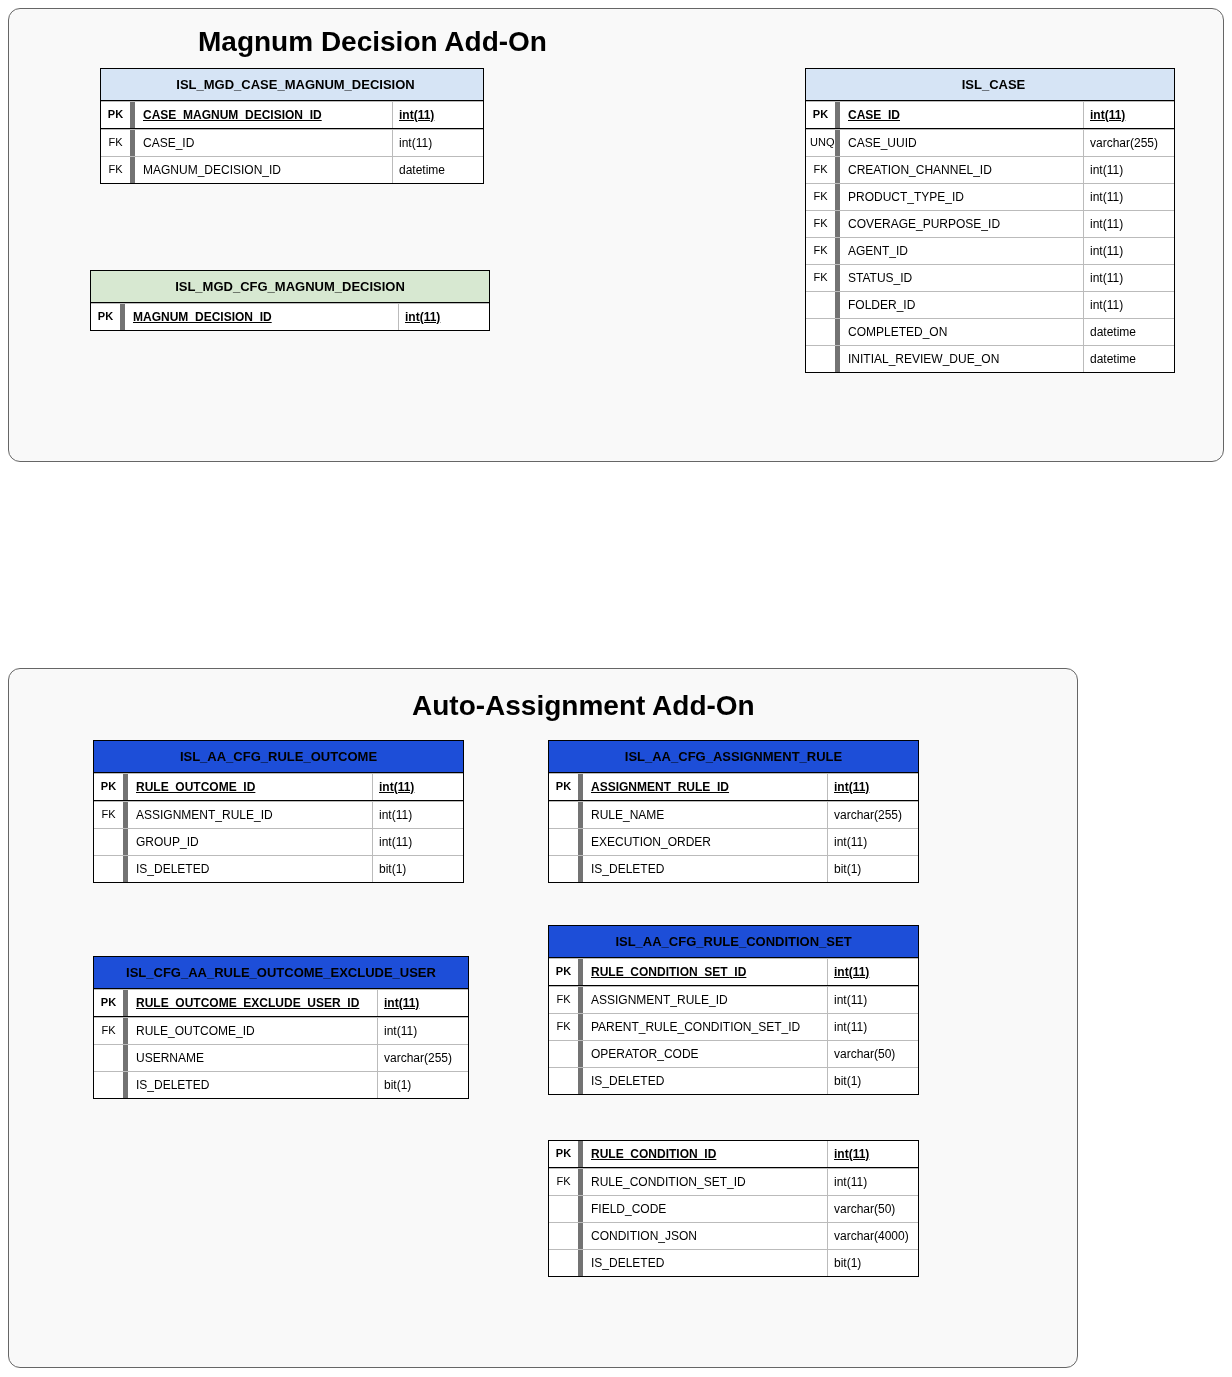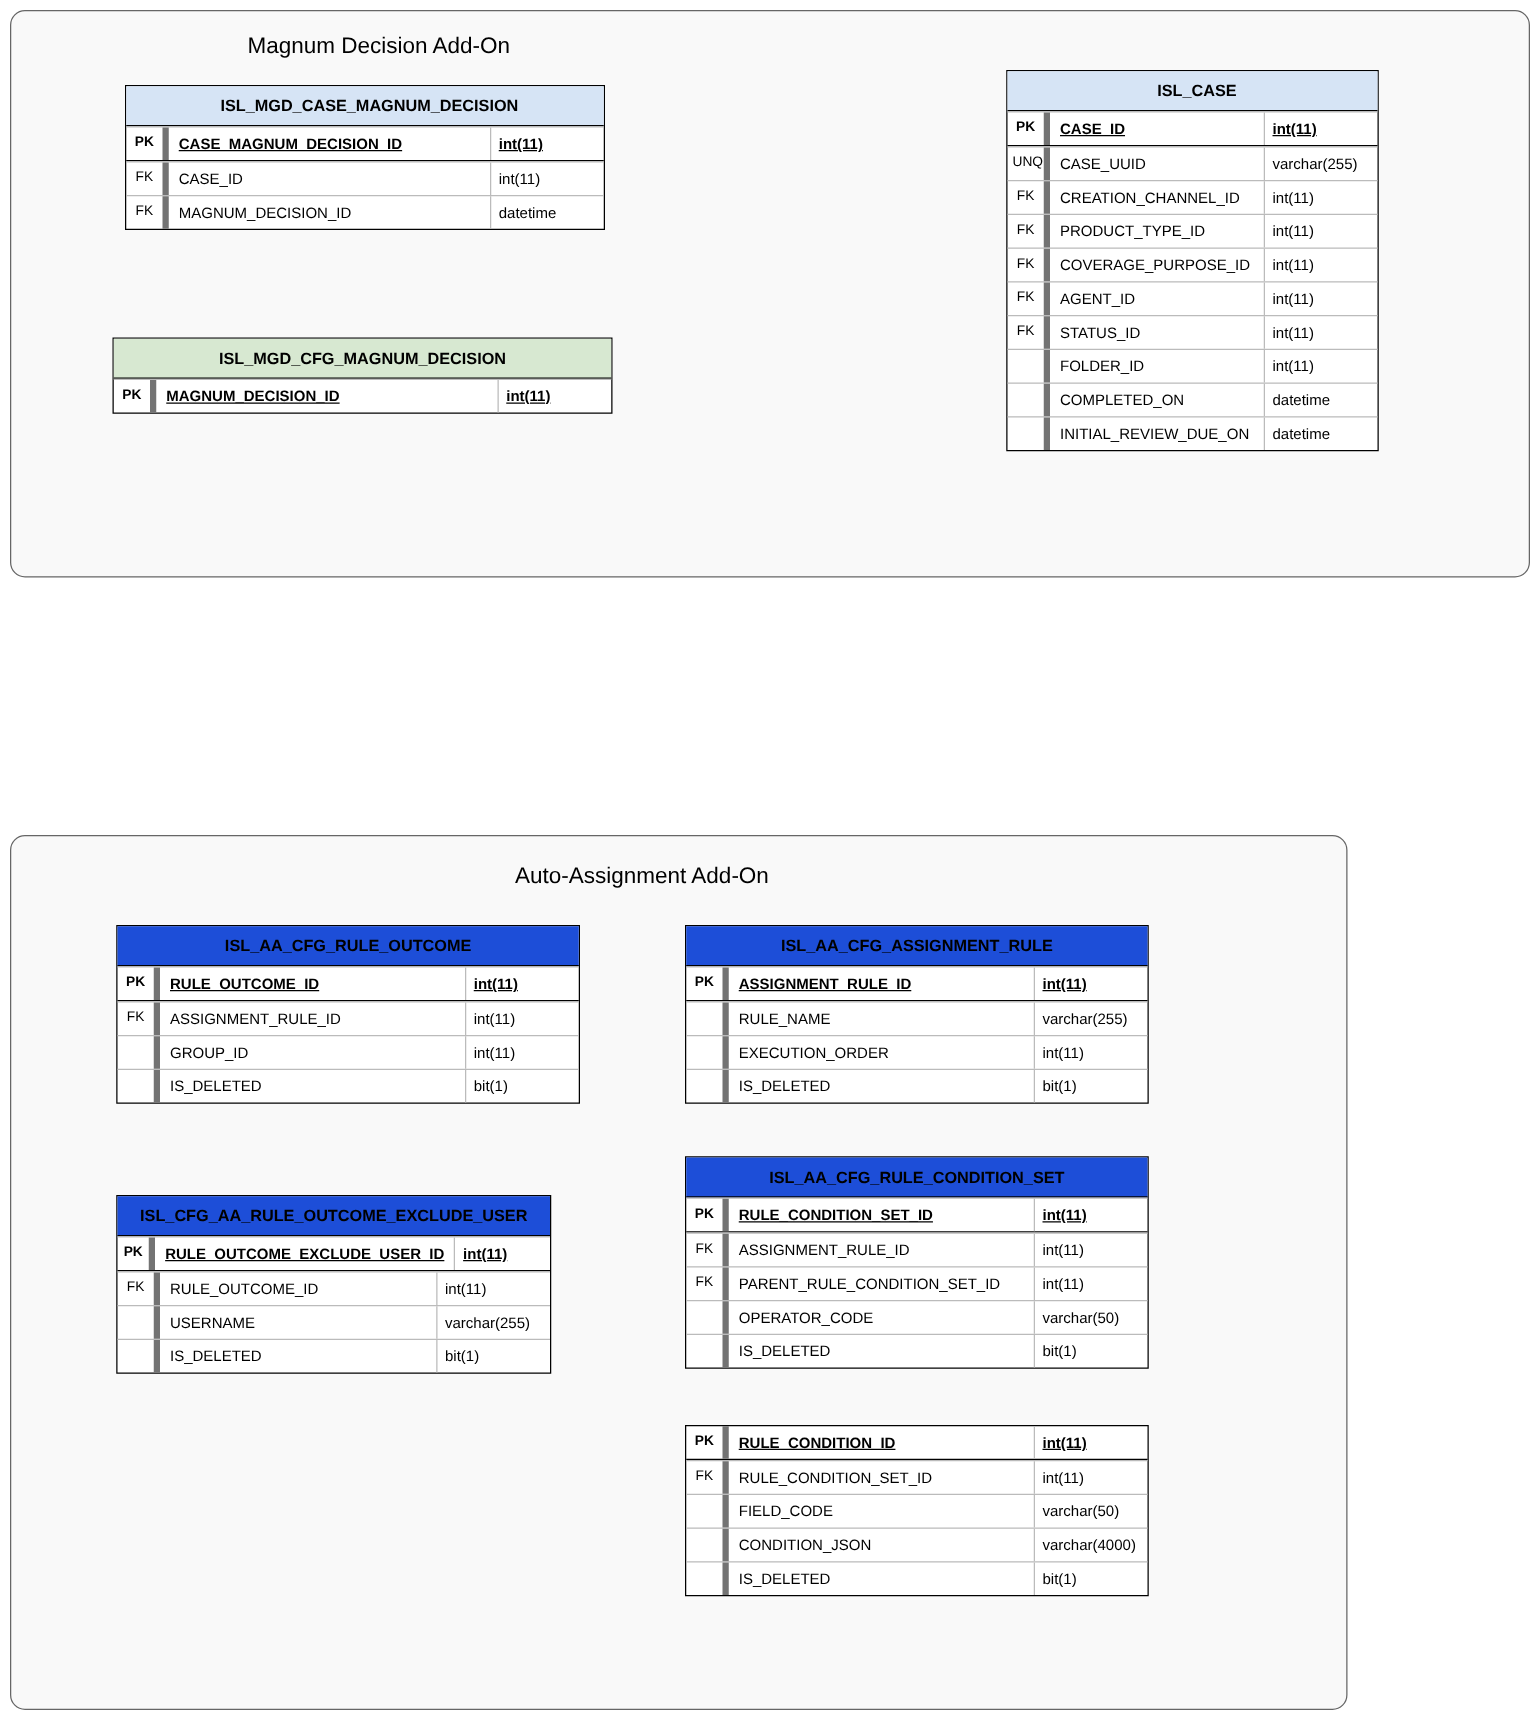--- a/index.html
+++ b/index.html
@@ -16,23 +16,23 @@
   height: 1377px;
 }
 .group-box {
   position: absolute;
   border: 1.5px solid #666;
   border-radius: 12px;
   background: #f9f9f9;
 }
 .group-title {
   position: absolute;
-  font-size: 18px;
+  font-size: 28px;
   color: #000;
-  font-weight: 400;
+  font-weight: 700;
 }
 .entity {
   position: absolute;
   border: 1px solid #000;
   background: #fff;
 }
 .entity-header {
   text-align: center;
   font-weight: bold;
   font-size: 13px;
@@ -139,21 +139,21 @@
       <div class="col-name">CASE_ID</div>
       <div class="col-type">int(11)</div>
     </div>
     <div class="entity-row">
       <div class="col-key">FK</div>
       <div class="col-name">MAGNUM_DECISION_ID</div>
       <div class="col-type">datetime</div>
     </div>
   </div>
 
-  <div class="entity" style="left:805px; top:56px; width:298px;">
+  <div class="entity" style="left:805px; top:68px; width:370px;">
     <div class="entity-header hdr-blue">ISL_CASE</div>
     <div class="entity-row pk-row pk-divider">
       <div class="col-key pk">PK</div>
       <div class="col-name">CASE_ID</div>
       <div class="col-type">int(11)</div>
     </div>
     <div class="entity-row">
         <div class="col-key">UNQ</div>
         <div class="col-name">CASE_UUID</div>
         <div class="col-type">varchar(255)</div>
@@ -229,21 +229,21 @@
         <div class="col-name">GROUP_ID</div>
         <div class="col-type">int(11)</div>
       </div>
     <div class="entity-row">
         <div class="col-key"></div>
         <div class="col-name">IS_DELETED</div>
         <div class="col-type">bit(1)</div>
       </div>
   </div>
 
-  <div class="entity" style="left:93px; top:956px; width:348px;">
+  <div class="entity" style="left:93px; top:956px; width:376px;">
     <div class="entity-header hdr-purple">ISL_CFG_AA_RULE_OUTCOME_EXCLUDE_USER</div>
     <div class="entity-row pk-row pk-divider">
       <div class="col-key pk">PK</div>
       <div class="col-name">RULE_OUTCOME_EXCLUDE_USER_ID</div>
       <div class="col-type">int(11)</div>
     </div>
     <div class="entity-row">
         <div class="col-key">FK</div>
         <div class="col-name">RULE_OUTCOME_ID</div>
         <div class="col-type">int(11)</div>

